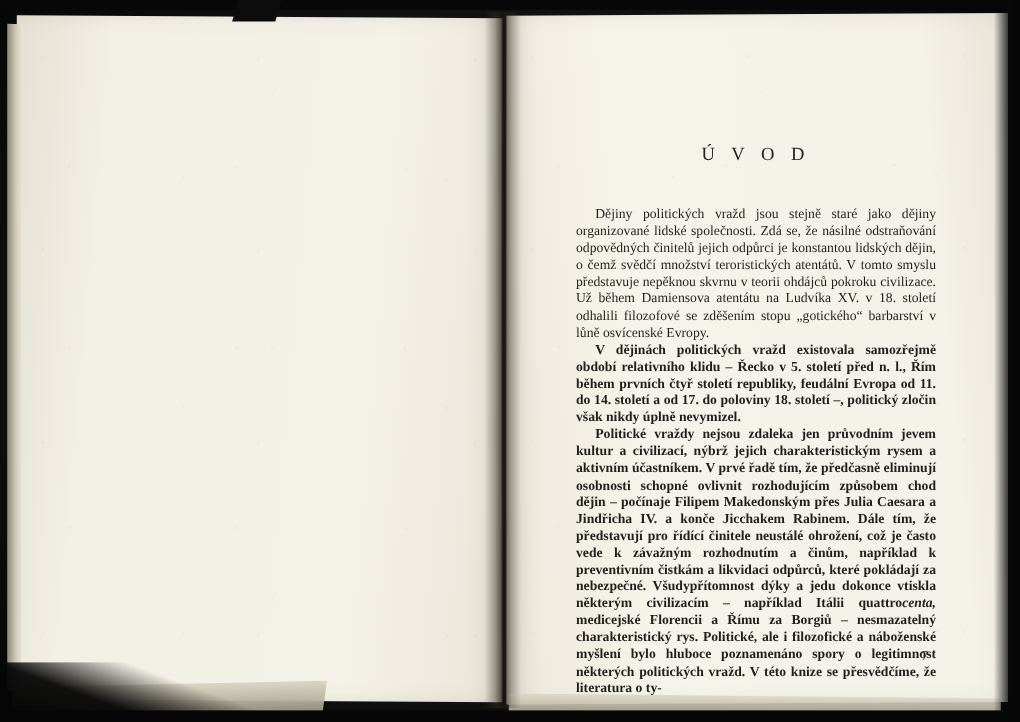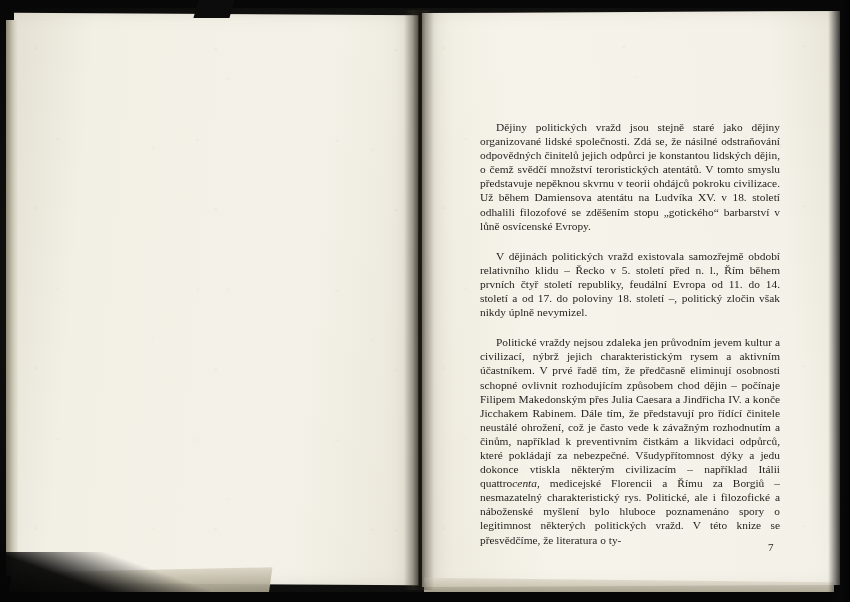--- a/index.html
+++ b/index.html
@@ -165,21 +165,21 @@
   }
   .para {
     margin: 0;
     font-size: 11.4px;
     line-height: 14.1px;
     text-align: justify;
     text-indent: 16px;
     color: #1f1f1b;
     hyphens: manual;
   }
-  .para + .para { margin-top: 16px; }
+  .para + .para { margin-top: 0; font-weight: bold; }
   .para i { font-style: italic; }
 
   .folio {
     position: absolute;
     left: 768px;
     top: 541px;
     font-size: 11px;
     color: #26261f;
   }
 
@@ -218,20 +218,21 @@
 
     <div class="edge-left-side"></div>
     <div class="edge-bottom-left"></div>
     <div class="edge-bottom-right"></div>
 
     <div class="gutter"></div>
     <div class="gutter-line"></div>
   </div>
 
   <div class="text-col">
+    <h1 class="chapter-title">Ú V O D</h1>
     <p class="para">Dějiny politických vražd jsou stejně staré jako dějiny organizované lidské společnosti. Zdá se, že násilné odstraňování odpovědných činitelů jejich odpůrci je konstantou lidských dějin, o čemž svědčí množství teroristických atentátů. V tomto smyslu představuje nepěknou skvrnu v teorii ohdájců pokroku civilizace. Už během Damiensova atentátu na Ludvíka XV. v 18. století odhalili filozofové se zděšením stopu „gotického“ barbarství v lůně osvícenské Evropy.</p>
     <p class="para">V dějinách politických vražd existovala samozřejmě období relativního klidu – Řecko v 5. století před n. l., Řím během prvních čtyř století republiky, feudální Evropa od 11. do 14. století a od 17. do poloviny 18. století –, politický zločin však nikdy úplně nevymizel.</p>
     <p class="para">Politické vraždy nejsou zdaleka jen průvodním jevem kultur a civilizací, nýbrž jejich charakteristickým rysem a aktivním účastníkem. V prvé řadě tím, že předčasně eliminují osobnosti schopné ovlivnit rozhodujícím způsobem chod dějin – počínaje Filipem Makedonským přes Julia Caesara a Jindřicha IV. a konče Jicchakem Rabinem. Dále tím, že představují pro řídící činitele neustálé ohrožení, což je často vede k závažným rozhodnutím a činům, například k preventivním čistkám a likvidaci odpůrců, které pokládají za nebezpečné. Všudypřítomnost dýky a jedu dokonce vtiskla některým civilizacím – například Itálii quattro<i>centa,</i> medicejské Florencii a Římu za Borgiů – nesmazatelný charakteristický rys. Politické, ale i filozofické a náboženské myšlení bylo hluboce poznamenáno spory o legitimnost některých politických vražd. V této knize se přesvědčíme, že literatura o ty-</p>
   </div>
 
   <div class="folio">7</div>
 
   <div class="strip-top"></div>
   <div class="strip-bottom"></div>
   <div class="dark-wedge-left"></div>

